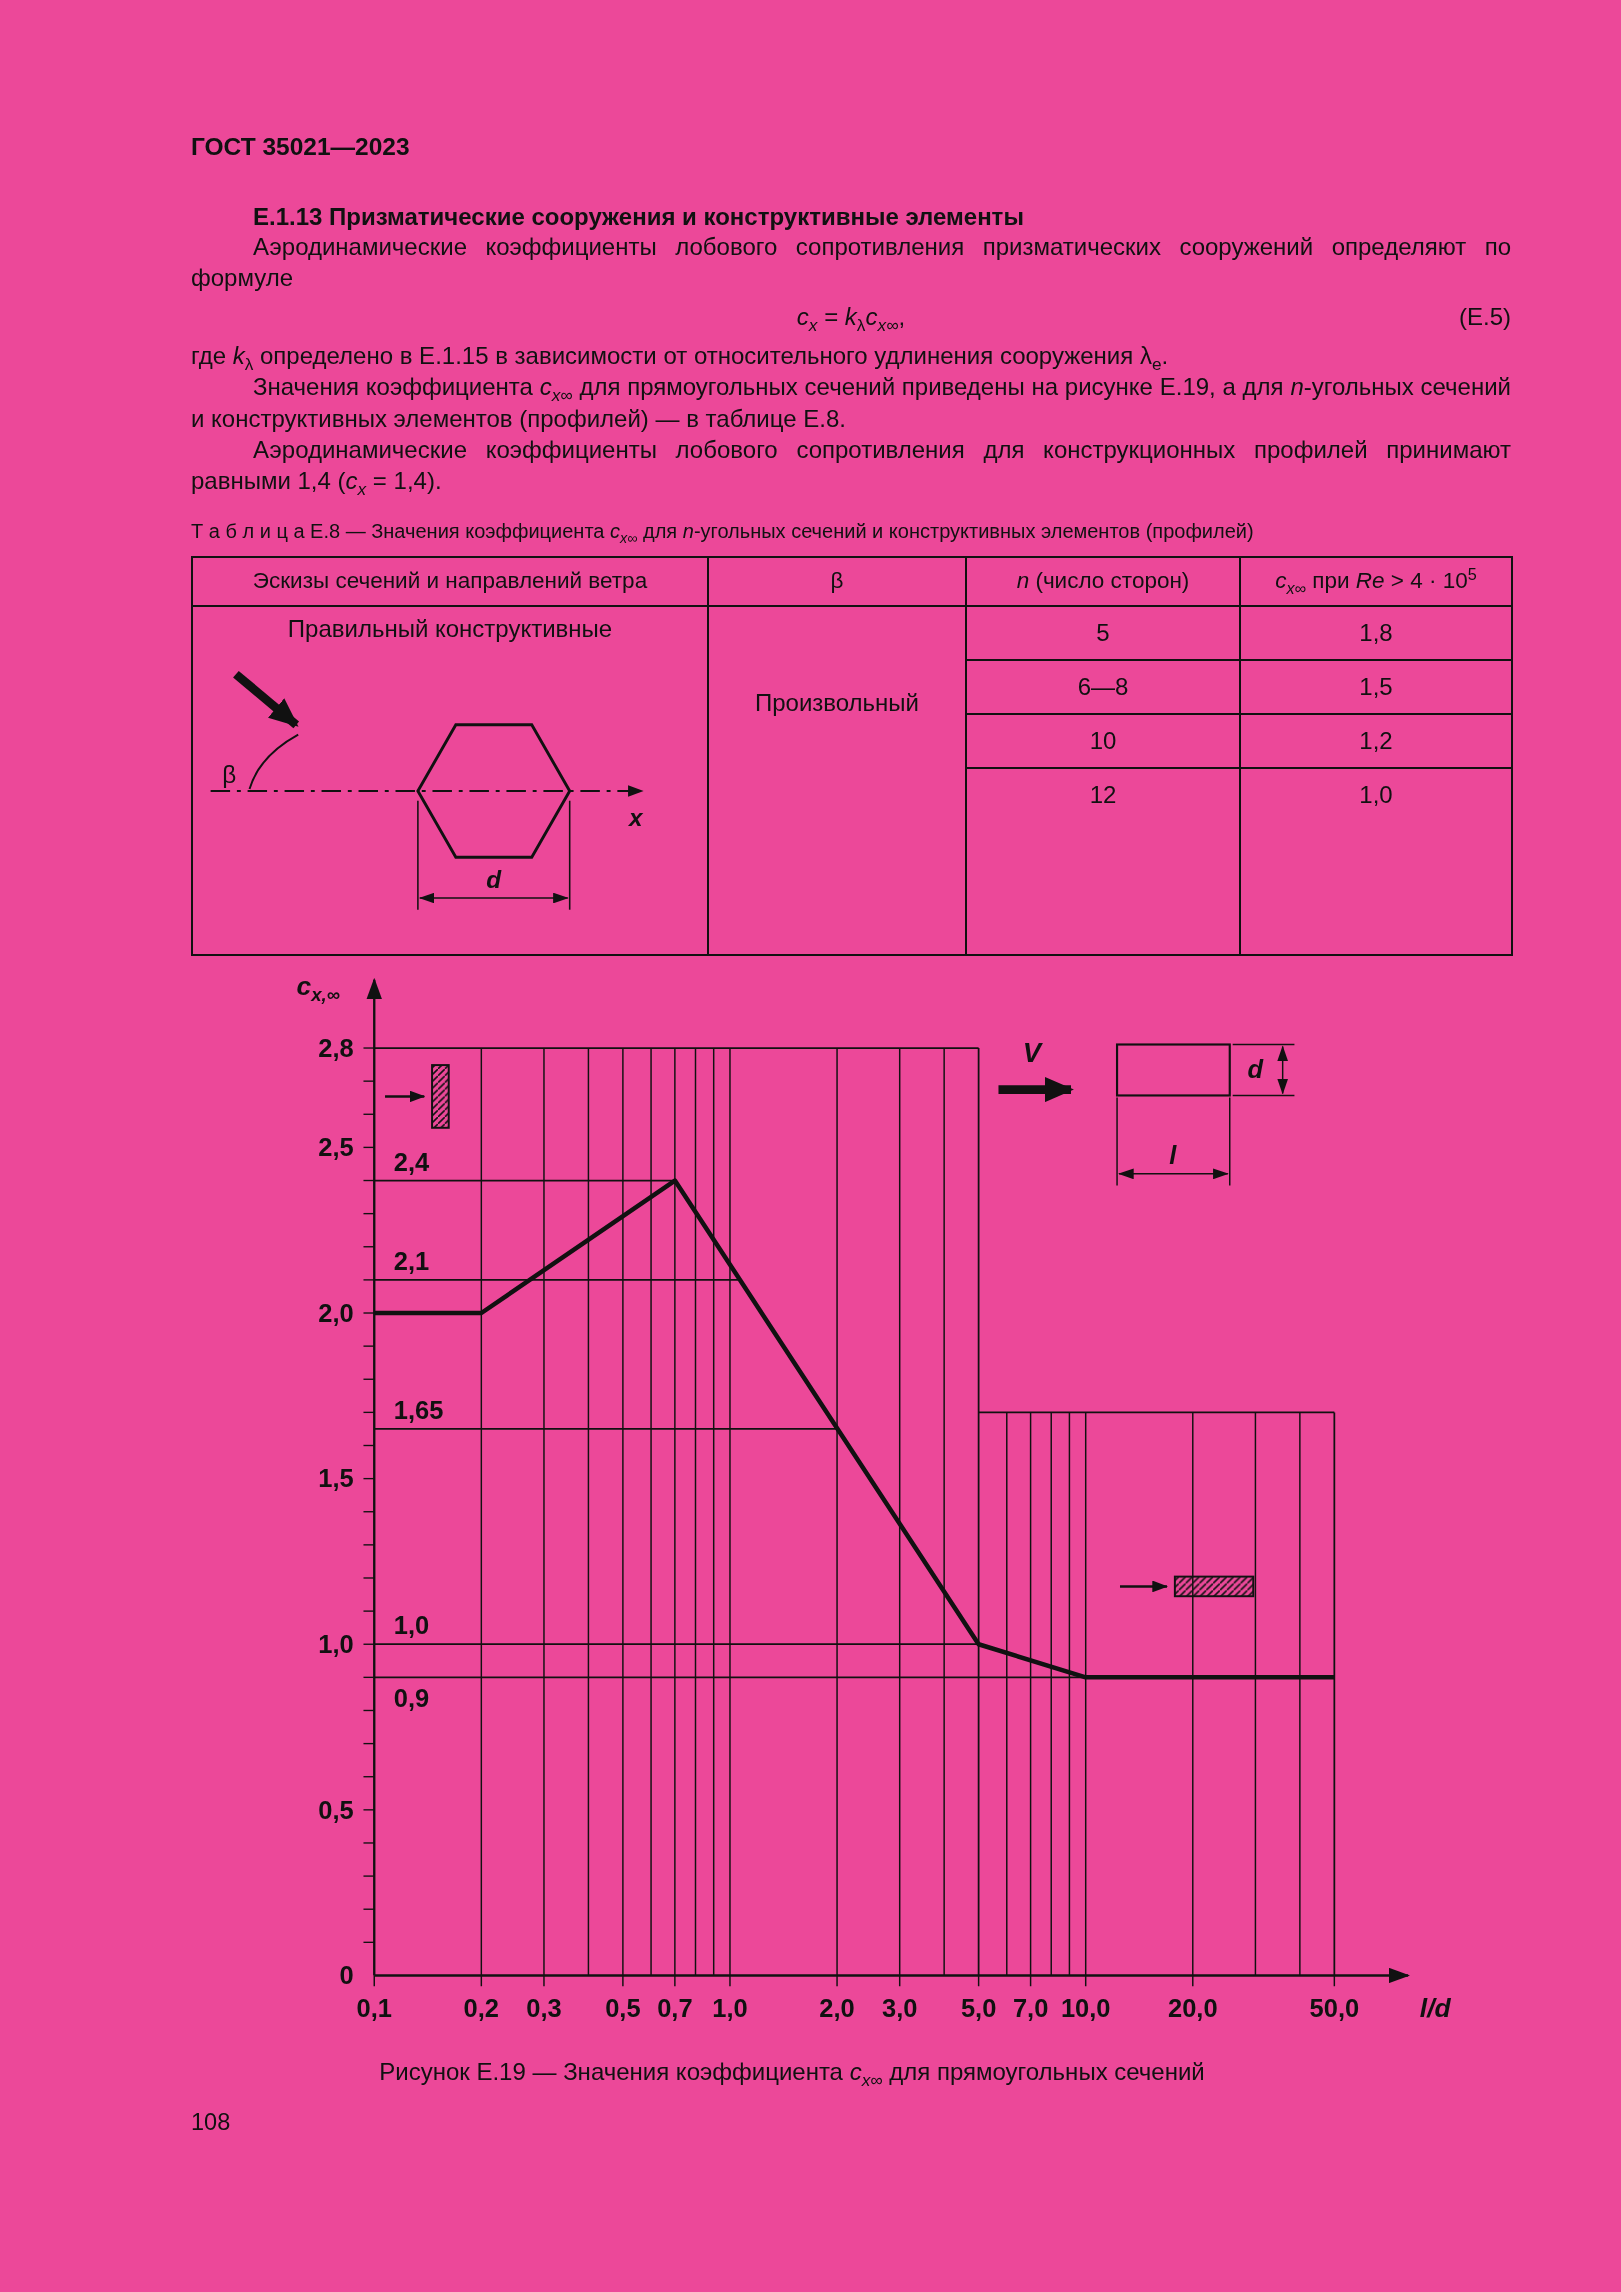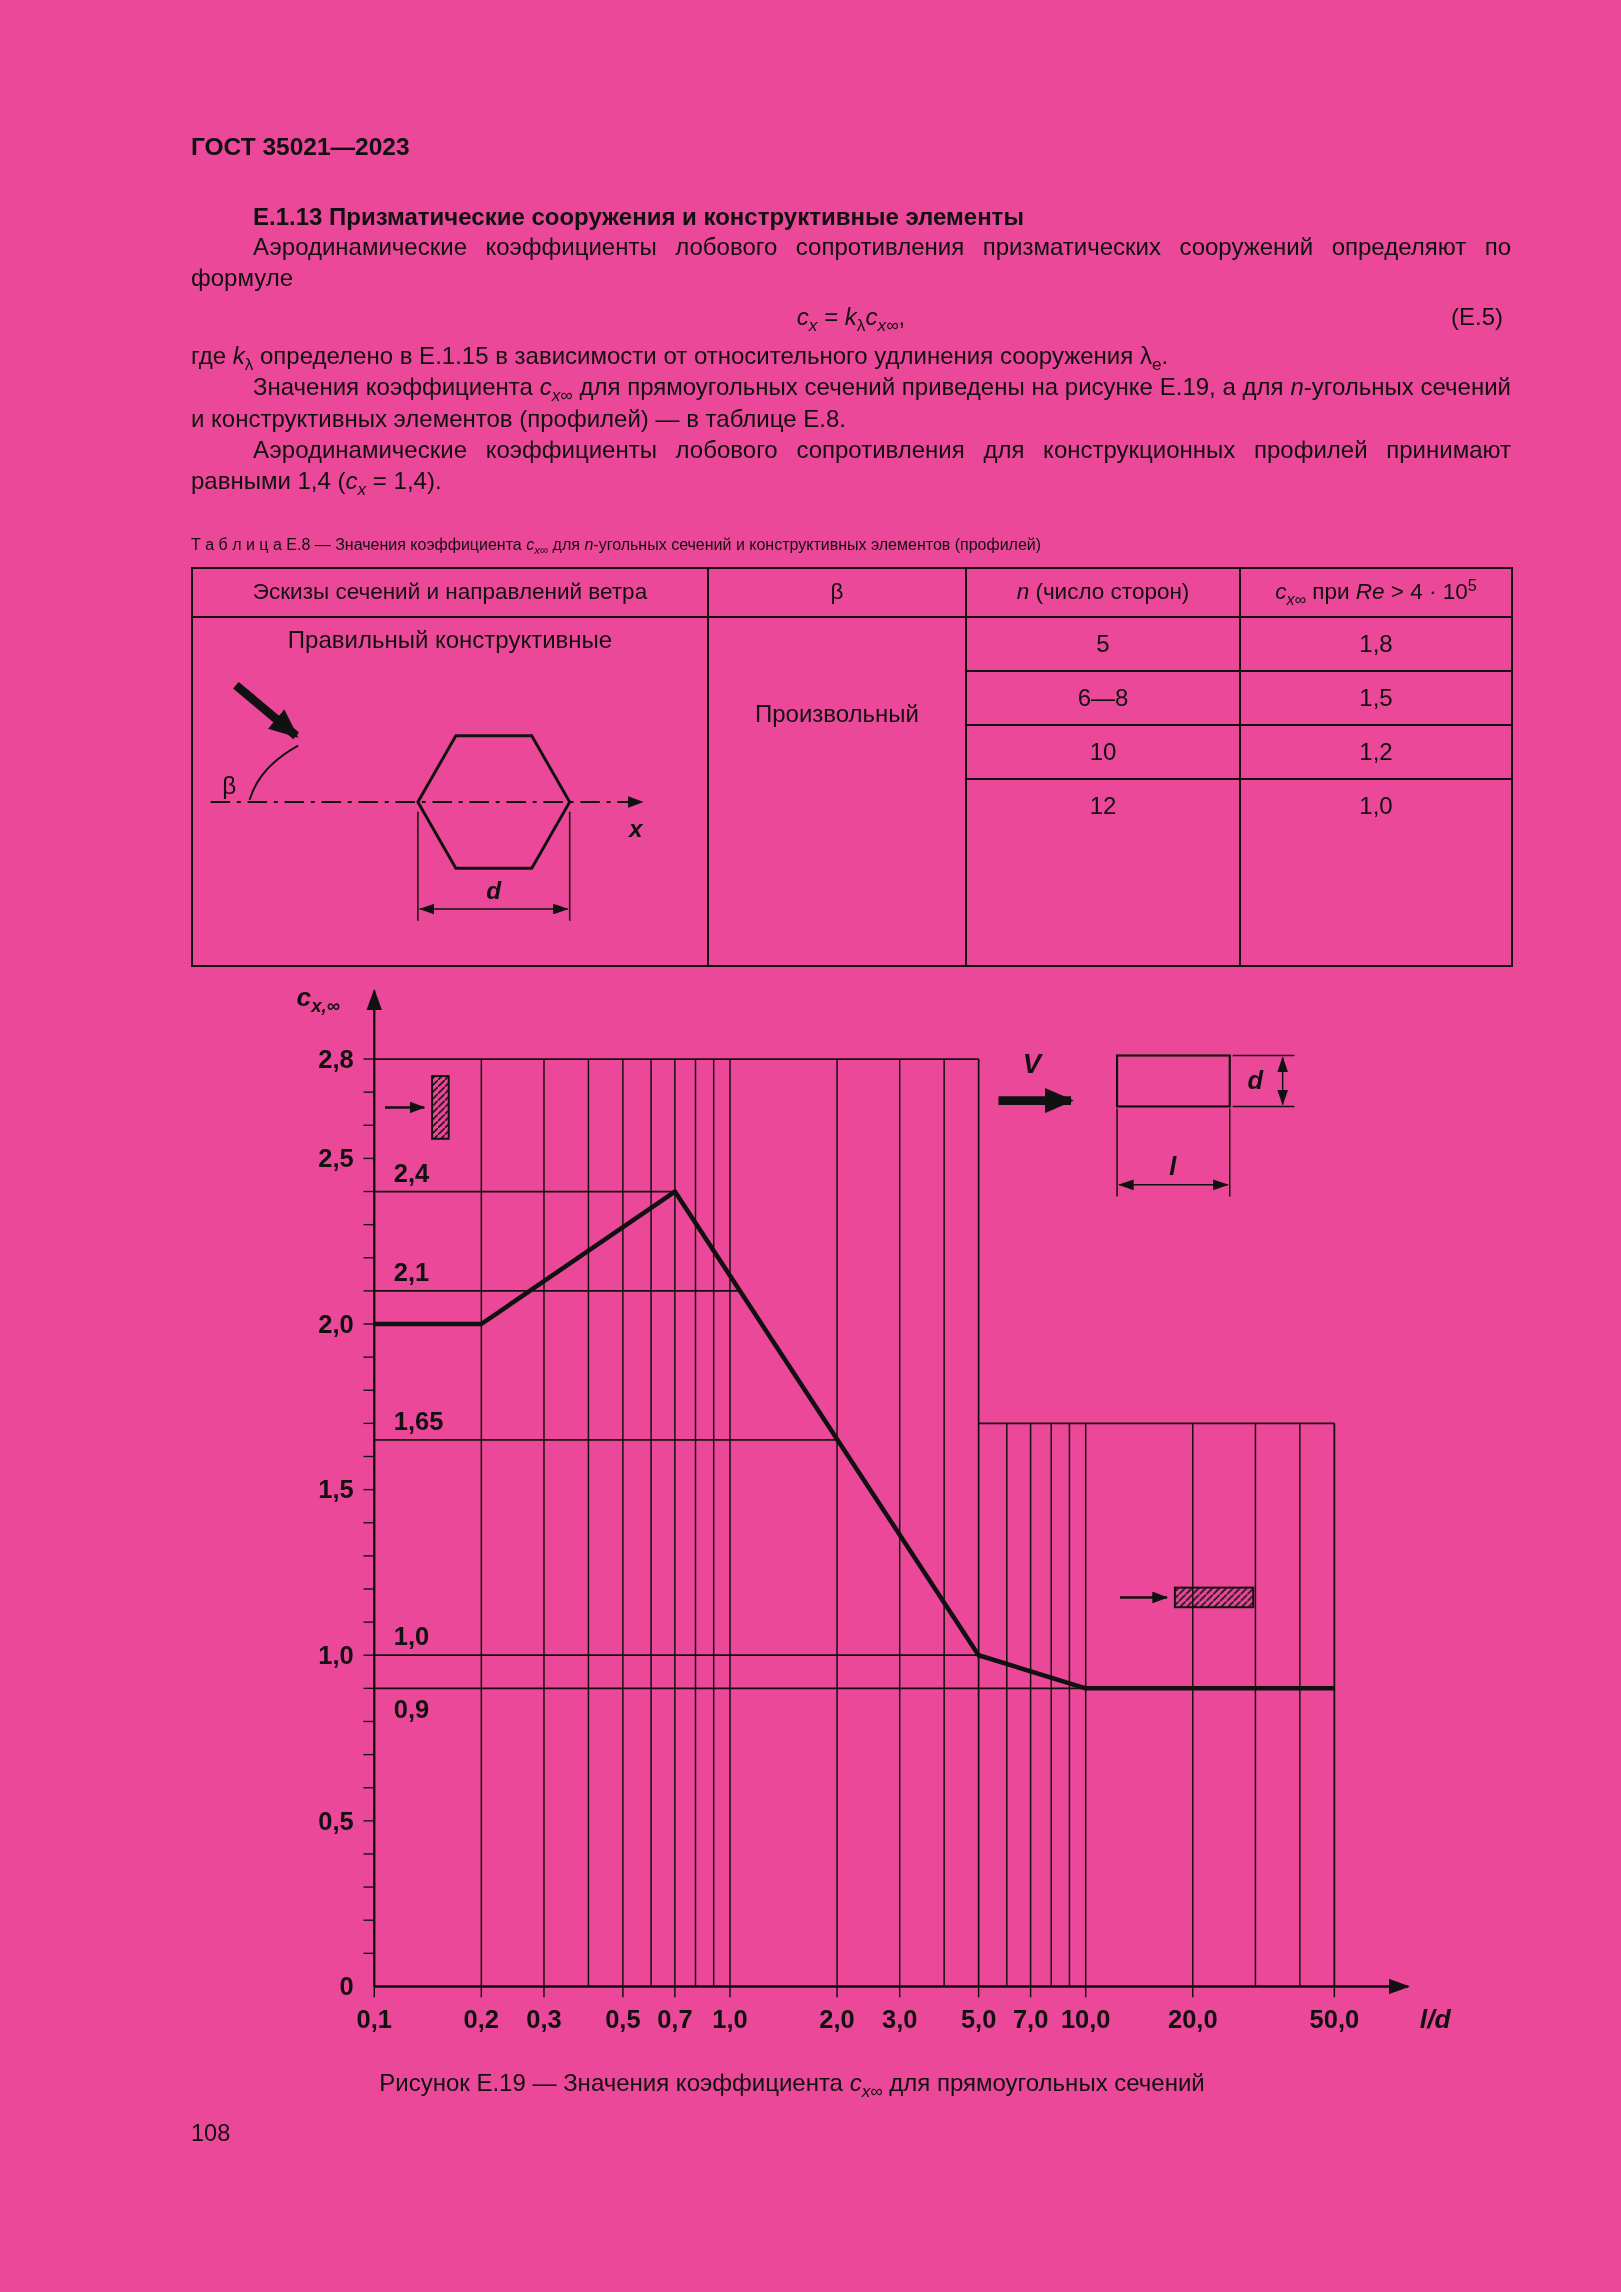--- a/index.html
+++ b/index.html
@@ -9,22 +9,22 @@
     font-family:"Liberation Sans", sans-serif;
     color:#111;
   }
   .page { position:relative; width:1621px; height:2293px; padding:133px 110px 0 191px; overflow:hidden; background:#ec4899; }
   .doc-header { font-size:24.5px; font-weight:bold; }
   .section-heading { margin-top:42px; font-size:24px; font-weight:bold; text-indent:62px; }
   p.body { font-size:24px; line-height:1.3; text-align:justify; margin:0; }
   p.indent { text-indent:62px; }
   sub, sup { font-size:0.72em; line-height:0; }
   .formula-row { position:relative; margin:5.9px 0; font-size:24px; text-align:center; height:35px; line-height:35px; }
-  .formula-number { position:absolute; right:8px; top:0; }
-  .table-caption { margin-top:39px; font-size:16px; line-height:1.25; }
+  .formula-number { position:absolute; right:0; top:0; }
+  .table-caption { margin-top:23px; font-size:20px; line-height:1.25; }
   table.e8 { width:100%; border:2.5px solid #111; border-collapse:collapse; margin-top:11.8px; table-layout:fixed; }
   .e8 th { border-bottom:2.5px solid #111; font-weight:normal; font-size:22.5px; text-align:center; vertical-align:middle; height:49px; padding:3.9px 7.8px; }
   .e8 .c2, .e8 .c3, .e8 .c4 { border-left:2px solid #111; }
   .e8 td { text-align:center; font-size:24px; vertical-align:middle; }
   .e8 td.sep { border-bottom:2px solid #111; }
   .e8 td.val { height:54px; }
   .e8 tr.filler td { height:133px; }
   .e8 td.sketch-cell { vertical-align:top; padding:7.8px 2px 2px 2px; }
   .e8 .sketch-title { font-size:24px; text-align:center; margin-bottom:2px; }
   .e8 .hex-svg { display:block; width:506px; height:292px; margin:0 auto; }

